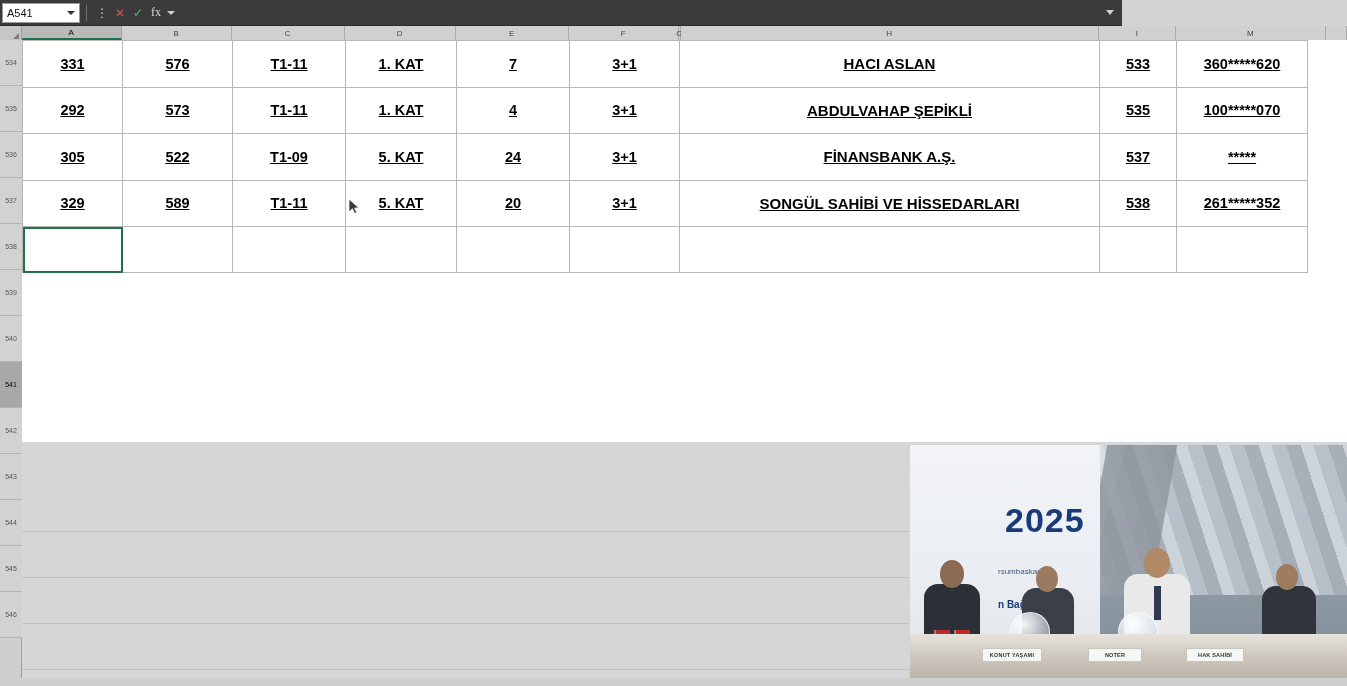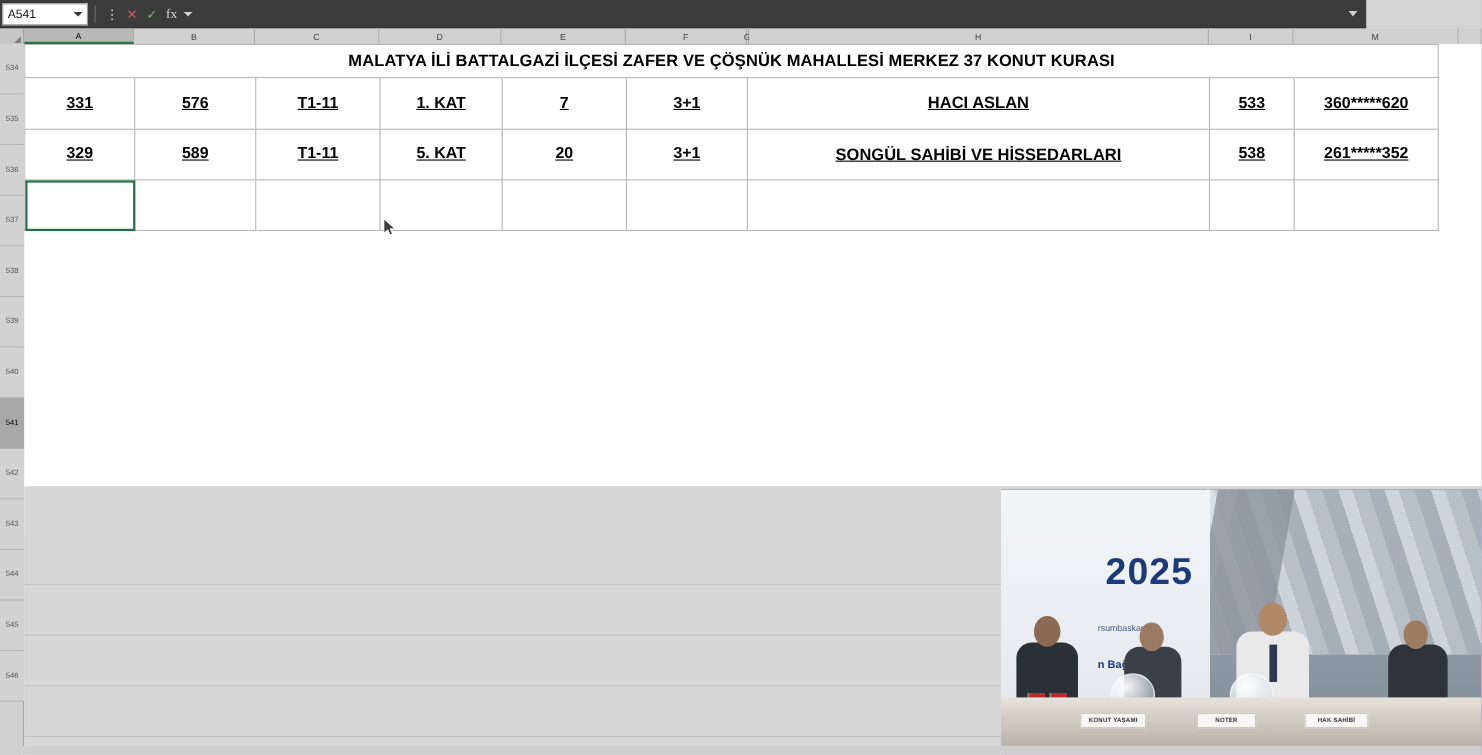--- a/index.html
+++ b/index.html
@@ -14,21 +14,21 @@
     position: relative;
     width: 1347px; height: 686px;
     background: #d4d4d4;
     overflow: hidden;
   }
 
   
   .formula-bar {
     position: absolute;
     top: 0; left: 0;
-    width: 1242px; height: 26px;
+    width: 1122px; height: 26px;
     background: #3b3b3b;
     display: flex;
     align-items: center;
     padding: 0 2px;
     border-bottom: 1px solid #2a2a2a;
   }
   .namebox {
     width: 78px; height: 20px;
     background: #ffffff;
     border: 1px solid #9a9a9a;
@@ -232,21 +232,21 @@
     width: 14px; height: 16px;
     pointer-events: none;
   }
 
   
   .video {
     position: absolute;
     right: 0; bottom: 0;
     width: 437px; height: 241px;
     overflow: hidden;
-    background: #a21caf;
+    background: #1d4ed8;
   }
   .vid-sky {
     position: absolute; inset: 0;
     background: linear-gradient(180deg,#b9c2c8 0%,#9fa9b2 38%,#8d99a3 60%,#7e8b96 100%);
   }
   .vid-banner {
     position: absolute;
     left: 0; top: 0;
     width: 190px; height: 241px;
     background: linear-gradient(180deg,#f2f4f7 0%,#e8ecf1 65%,#dfe4ea 100%);
@@ -426,40 +426,59 @@
           <col style="width:113px">
           <col style="width:111px">
           <col style="width:113px">
           <col style="width:110px">
           <col style="width:420px">
           <col style="width:77px">
           <col style="width:131px">
         </colgroup>
 
         <tbody>
-            <tr class="title-row">
-          <td colspan="9">MALATYA İLİ BATTALGAZİ İLÇESİ ZAFER VE ÇÖŞNÜK MAHALLESİ MERKEZ 37 KONUT KURASI</td>
-        </tr>
 
 
         <tr class="data-row">
           <td>331</td>
           <td>576</td>
           <td>T1-11</td>
           <td>1. KAT</td>
           <td>7</td>
           <td>3+1</td>
           <td class="name">HACI ASLAN</td>
           <td>533</td>
           <td>360*****620</td>
         </tr>
 
 
-
-
+        <tr class="data-row">
+          <td>292</td>
+          <td>573</td>
+          <td>T1-11</td>
+          <td>1. KAT</td>
+          <td>4</td>
+          <td>3+1</td>
+          <td class="name">ABDULVAHAP ŞEPİKLİ</td>
+          <td>535</td>
+          <td>100*****070</td>
+        </tr>
+
+
+        <tr class="data-row">
+          <td>305</td>
+          <td>522</td>
+          <td>T1-09</td>
+          <td>5. KAT</td>
+          <td>24</td>
+          <td>3+1</td>
+          <td class="name">FİNANSBANK A.Ş.</td>
+          <td>537</td>
+          <td>*****</td>
+        </tr>
 
         <tr class="data-row">
           <td>329</td>
           <td>589</td>
           <td>T1-11</td>
           <td>5. KAT</td>
           <td>20</td>
           <td>3+1</td>
           <td class="name">SONGÜL SAHİBİ VE HİSSEDARLARI</td>
           <td>538</td>

